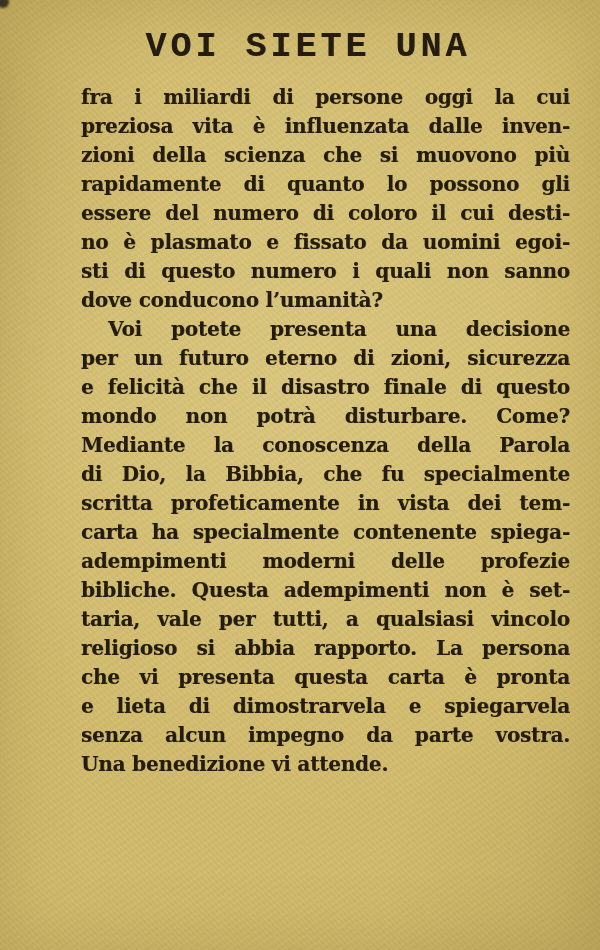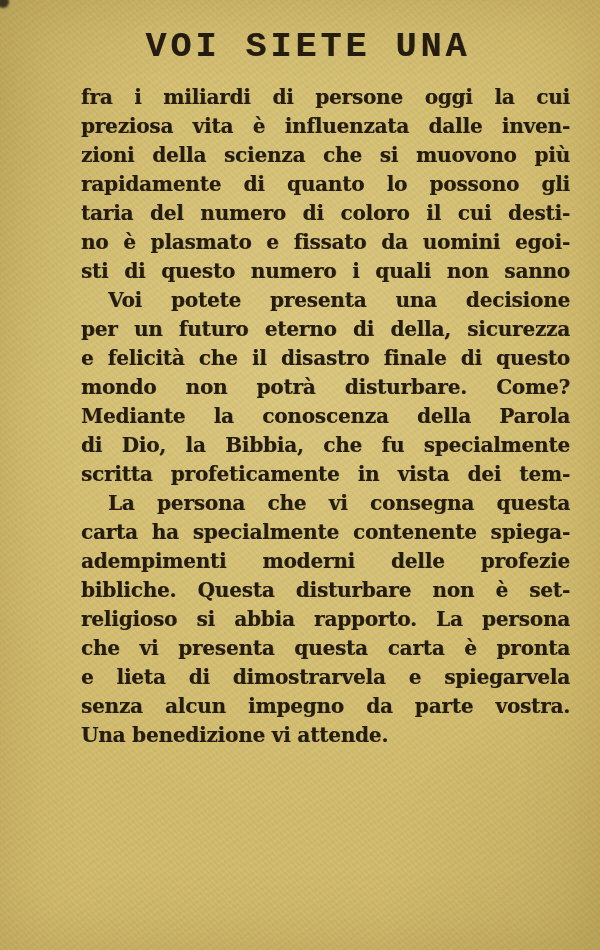--- a/index.html
+++ b/index.html
@@ -74,33 +74,34 @@
 <body>
 
 <div class="page">
   <div class="blemish"></div>
   <h1 class="title">VOI SIETE UNA</h1>
   <div class="body-text" id="body-text">
       <div class="line">fra i miliardi di persone oggi la cui</div>
       <div class="line">preziosa vita è influenzata dalle inven-</div>
       <div class="line">zioni della scienza che si muovono più</div>
       <div class="line">rapidamente di quanto lo possono gli</div>
-      <div class="line">taria del numero di coloro il cui desti-</div>
+      <div class="line">essere del numero di coloro il cui desti-</div>
       <div class="line">no è plasmato e fissato da uomini egoi-</div>
       <div class="line">sti di questo numero i quali non sanno</div>
+      <div class="line last">dove conducono l’umanità?</div>
       <div class="line indent">Voi potete presenta una decisione</div>
-      <div class="line">per un futuro eterno di della, sicurezza</div>
+      <div class="line">per un futuro eterno di zioni, sicurezza</div>
       <div class="line">e felicità che il disastro finale di questo</div>
       <div class="line">mondo non potrà disturbare. Come?</div>
       <div class="line">Mediante la conoscenza della Parola</div>
       <div class="line">di Dio, la Bibbia, che fu specialmente</div>
       <div class="line">scritta profeticamente in vista dei tem-</div>
-      <div class="line indent">La persona che vi consegna questa</div>
       <div class="line">carta ha specialmente contenente spiega-</div>
       <div class="line">adempimenti moderni delle profezie</div>
-      <div class="line">bibliche. Questa disturbare non è set-</div>
+      <div class="line">bibliche. Questa adempimenti non è set-</div>
+      <div class="line">taria, vale per tutti, a qualsiasi vincolo</div>
       <div class="line">religioso si abbia rapporto. La persona</div>
       <div class="line">che vi presenta questa carta è pronta</div>
       <div class="line">e lieta di dimostrarvela e spiegarvela</div>
       <div class="line">senza alcun impegno da parte vostra.</div>
       <div class="line last">Una benedizione vi attende.</div>
     </div>
 </div>
 
 </body></html>

